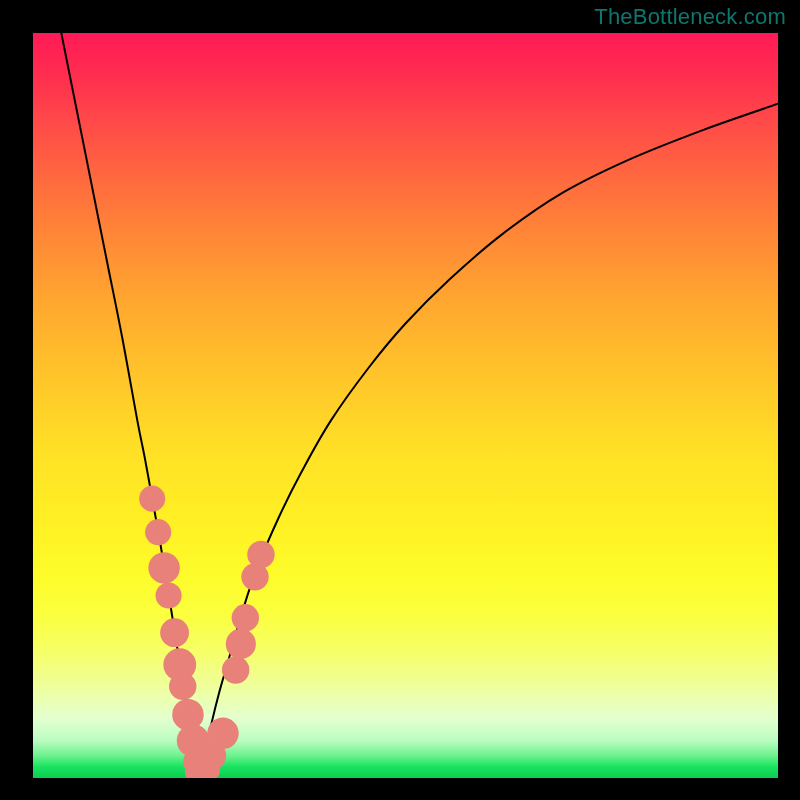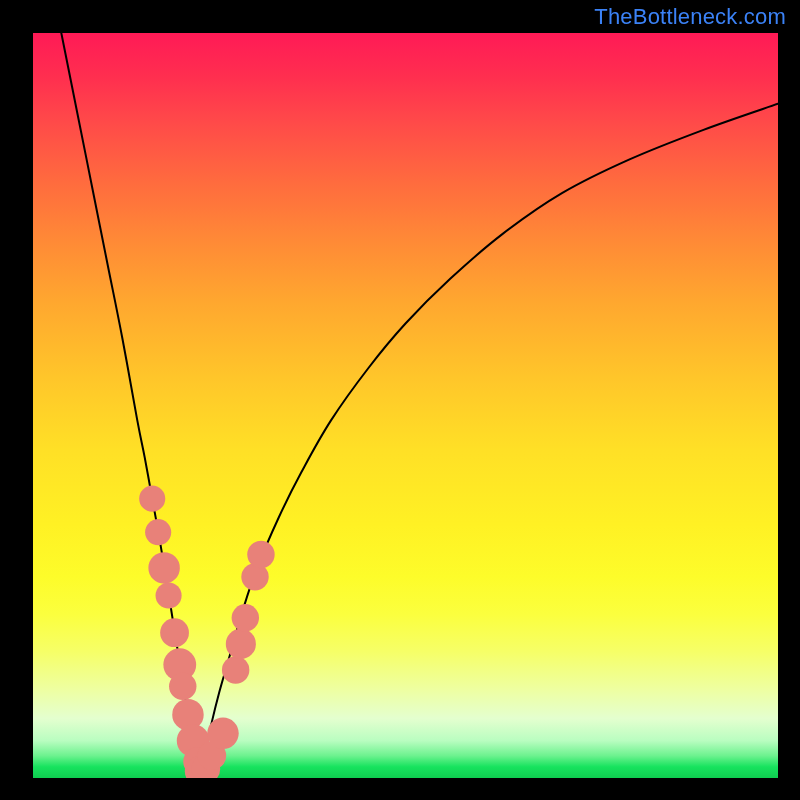--- a/index.html
+++ b/index.html
@@ -52,21 +52,21 @@
   }
   svg.curves {
     position: absolute;
     left: 0; top: 0;
     width: 745px; height: 745px;
   }
   .watermark {
     position: absolute;
     top: 4px;
     right: 14px;
-    color: #3b82f6;
+    color: #0f766e;
     font-size: 22px;
     letter-spacing: 0.2px;
     font-weight: 500;
   }
 </style>
 </head>
 <body>
 
 <div class="frame">
   <div class="plot-area">

